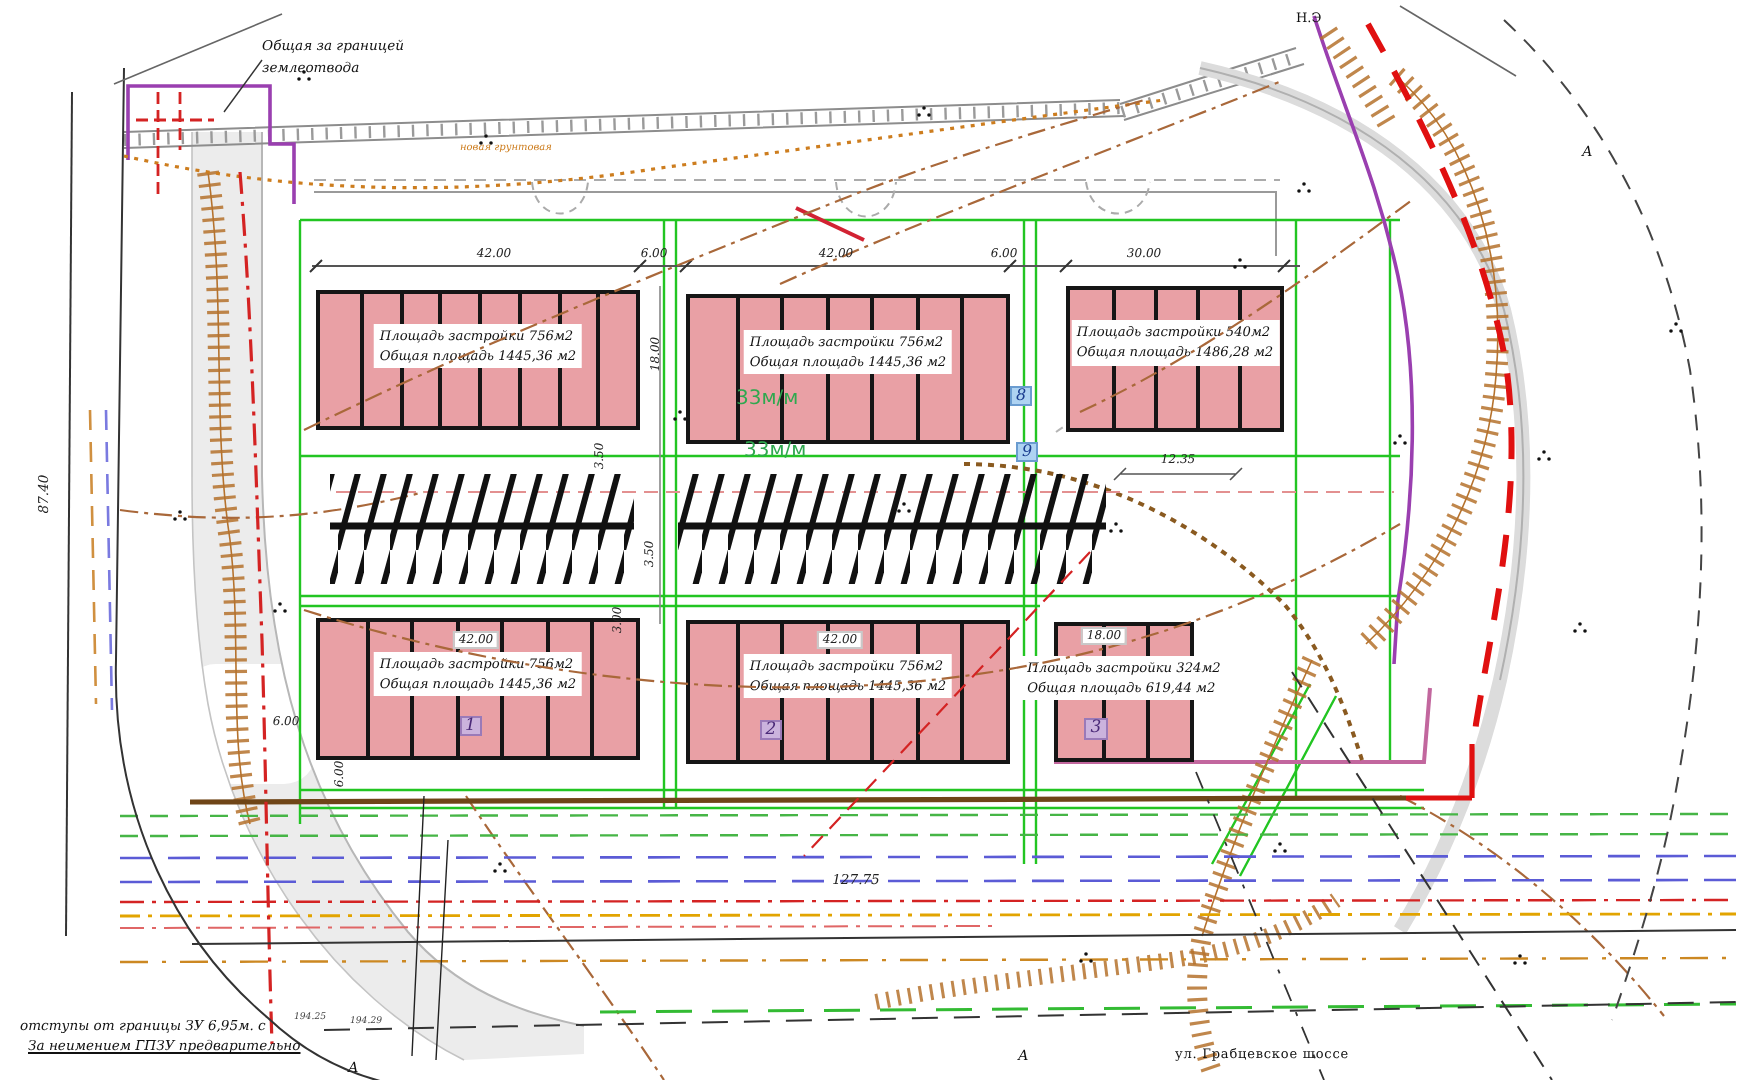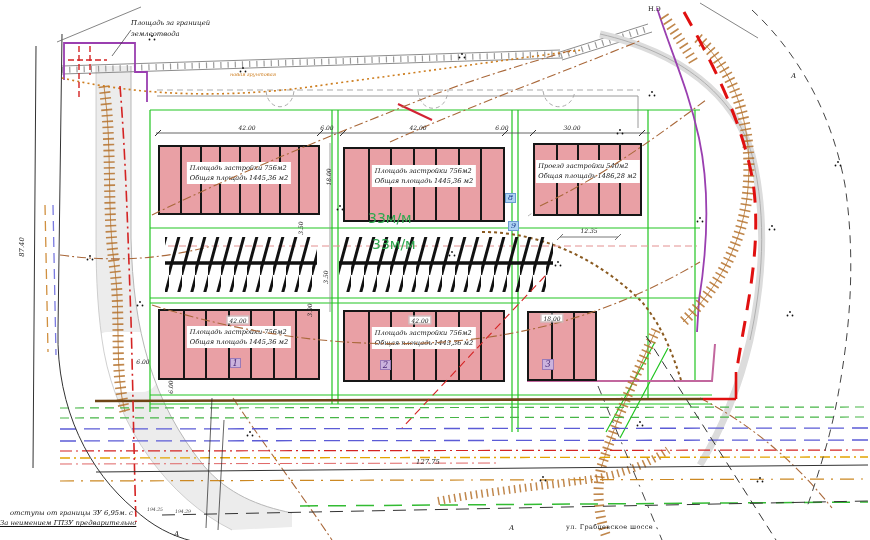--- a/index.html
+++ b/index.html
@@ -16,21 +16,21 @@
          border:1px solid #9a7ab8;line-height:1;padding:0 2px;z-index:6;}
   
   .lbl{position:absolute;white-space:nowrap;z-index:7;}
   .dim{position:absolute;font-size:6px;font-style:italic;color:#222;white-space:nowrap;
        transform:translate(-50%,-50%);z-index:7;}
   .dim.rot{transform:translate(-50%,-50%) rotate(-90deg);}
   .dim.box{background:#fff;padding:0 2px;outline:0.5px solid #c9c9c9;}
   .dim.tiny{font-size:4.6px;color:#444;}
   .dim.big{font-size:6.8px;}
   .note{font-style:italic;font-size:6.8px;line-height:1.6;color:#111;}
-  .green-lbl{color:#2fa84f;font-size:14px;font-family:"DejaVu Sans",sans-serif;margin-top:16px;}
+  .green-lbl{color:#2fa84f;font-size:10px;font-family:"DejaVu Sans",sans-serif;}
   .bluebadge{background:#aed3f2;border:1px solid #6a9cd0;color:#1a3d8f;font-style:italic;
              font-size:8px;line-height:1;padding:0 2px;z-index:7;}
   .orange-lbl{color:#cd7d1e;font-style:italic;font-size:5px;}
   .amark{font-style:italic;font-size:7px;}
   .u{text-decoration:underline;}
 </style>
 </head>
 <body>
 
 <div id="canvas">
@@ -223,21 +223,21 @@
           <div>Площадь застройки 756м2</div>
           <div>Общая площадь 1445,36 м2</div>
         </div>
       </div>
       <div class="bld" style="left: 533px; top: 143px; width: 109px; height: 73px;">
         <div class="sec" style="left: 20%;"></div>
         <div class="sec" style="left: 40%;"></div>
         <div class="sec" style="left: 60%;"></div>
         <div class="sec" style="left: 80%;"></div>
         <div class="blabel">
-          <div>Проезд застройки 540м2</div>
+          <div>Площадь застройки 540м2</div>
           <div>Общая площадь 1486,28 м2</div>
         </div>
       </div>
       <div class="bld" style="left: 158px; top: 309px; width: 162px; height: 71px;">
         <div class="sec" style="left: 14.2857%;"></div>
         <div class="sec" style="left: 28.5714%;"></div>
         <div class="sec" style="left: 42.8571%;"></div>
         <div class="sec" style="left: 57.1429%;"></div>
         <div class="sec" style="left: 71.4286%;"></div>
         <div class="sec" style="left: 85.7143%;"></div>
@@ -256,44 +256,48 @@
         <div class="sec" style="left: 85.7143%;"></div>
         <div class="blabel">
           <div>Площадь застройки 756м2</div>
           <div>Общая площадь 1445,36 м2</div>
         </div>
         <div class="badge" style="left: 22%; top: 70%;">2</div>
       </div>
       <div class="bld" style="left: 527px; top: 311px; width: 70px; height: 70px;">
         <div class="sec" style="left: 33.3333%;"></div>
         <div class="sec" style="left: 66.6667%;"></div>
+        <div class="blabel">
+          <div>Площадь застройки 324м2</div>
+          <div>Общая площадь 619,44 м2</div>
+        </div>
         <div class="badge" style="left: 20%; top: 70%;">3</div>
       </div>
     </div>
 
   <svg width="870" height="540" viewBox="0 0 870 540" style="z-index:5;pointer-events:none">
     <g fill="none">
       <path d="M 152,215 C 240,172 330,136 420,100 C 470,80 525,64 572,50" stroke="#a9683a" stroke-width="1.1" stroke-dasharray="9 3 2 3"></path>
       <path d="M 390,142 C 470,106 548,78 642,40" stroke="#a9683a" stroke-width="1.1" stroke-dasharray="9 3 2 3"></path>
       <path d="M 152,305 C 262,340 380,352 482,338 C 572,326 642,296 700,262" stroke="#a9683a" stroke-width="1.1" stroke-dasharray="9 3 2 3"></path>
       <path d="M 540,206 C 600,178 652,140 706,100" stroke="#a9683a" stroke-width="1.1" stroke-dasharray="9 3 2 3"></path>
       <path d="M 545,276 L 402,428" stroke="#d42323" stroke-width="1.1" stroke-dasharray="8 5"></path>
       <path d="M 131,30 L 112,56" stroke="#333" stroke-width="0.7"></path>
     </g>
   </svg>
 
   <div class="lbl note" style="left:131px;top:18px">
-    <div>Площадь за границей</div>
+    <div>Общая за границей</div>
     <div>землеотвода</div>
   </div>
 
-  <div class="lbl note u" style="left:0;top:518px">За неимением ГПЗУ предварительно</div>
+  <div class="lbl note u" style="left:14px;top:518px">За неимением ГПЗУ предварительно</div>
   <div class="lbl note" style="left:10px;top:508px">отступы от границы ЗУ 6,95м. с</div>
 
-  <div class="lbl" style="left:566px;top:523px;width:130px;text-align:left;font-size:6.5px;letter-spacing:0.4px">ул. Грабцевское шоссе</div>
+  <div class="lbl" style="left:566px;top:523px;width:130px;text-align:center;font-size:6.5px;letter-spacing:0.4px">ул. Грабцевское шоссе</div>
 
   <div class="lbl green-lbl" style="left:368px;top:194px">33м/м</div>
   <div class="lbl green-lbl" style="left:372px;top:220px">33м/м</div>
 
   <div class="lbl orange-lbl" style="left:230px;top:71px">новая грунтовая</div>
   <div class="lbl" style="left:648px;top:5px;font-size:6.5px">Н.Э</div>
 
   <div class="lbl amark" style="left:509px;top:524px">А</div>
   <div class="lbl amark" style="left:174px;top:530px">А</div>
   <div class="lbl amark" style="left:791px;top:72px">А</div>
@@ -311,17 +315,17 @@
       <div class="dim box" style="left: 420px; top: 320px;">42.00</div>
       <div class="dim box" style="left: 552px; top: 318px;">18.00</div>
       <div class="dim" style="left: 589px; top: 230px;">12.35</div>
       <div class="dim rot" style="left: 328px; top: 177px;">18.00</div>
       <div class="dim rot" style="left: 300px; top: 228px;">3.50</div>
       <div class="dim rot" style="left: 325px; top: 277px;">3.50</div>
       <div class="dim rot" style="left: 309px; top: 310px;">3.00</div>
       <div class="dim" style="left: 143px; top: 361px;">6.00</div>
       <div class="dim rot" style="left: 170px; top: 387px;">6.00</div>
       <div class="dim rot big" style="left: 22px; top: 247px;">87.40</div>
-      <div class="dim big" style="left: 428px; top: 462px;">127.75</div>
+      <div class="dim big" style="left: 428px; top: 440px;">127.75</div>
       <div class="dim tiny" style="left: 155px; top: 509px;">194.25</div>
       <div class="dim tiny" style="left: 183px; top: 511px;">194.29</div>
     </div>
 </div>
 
 </body></html>

